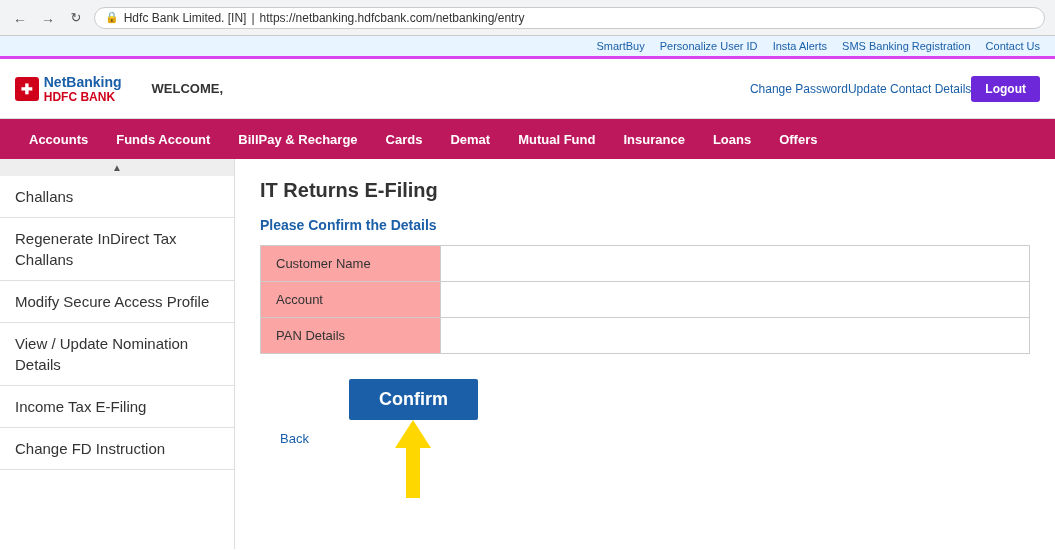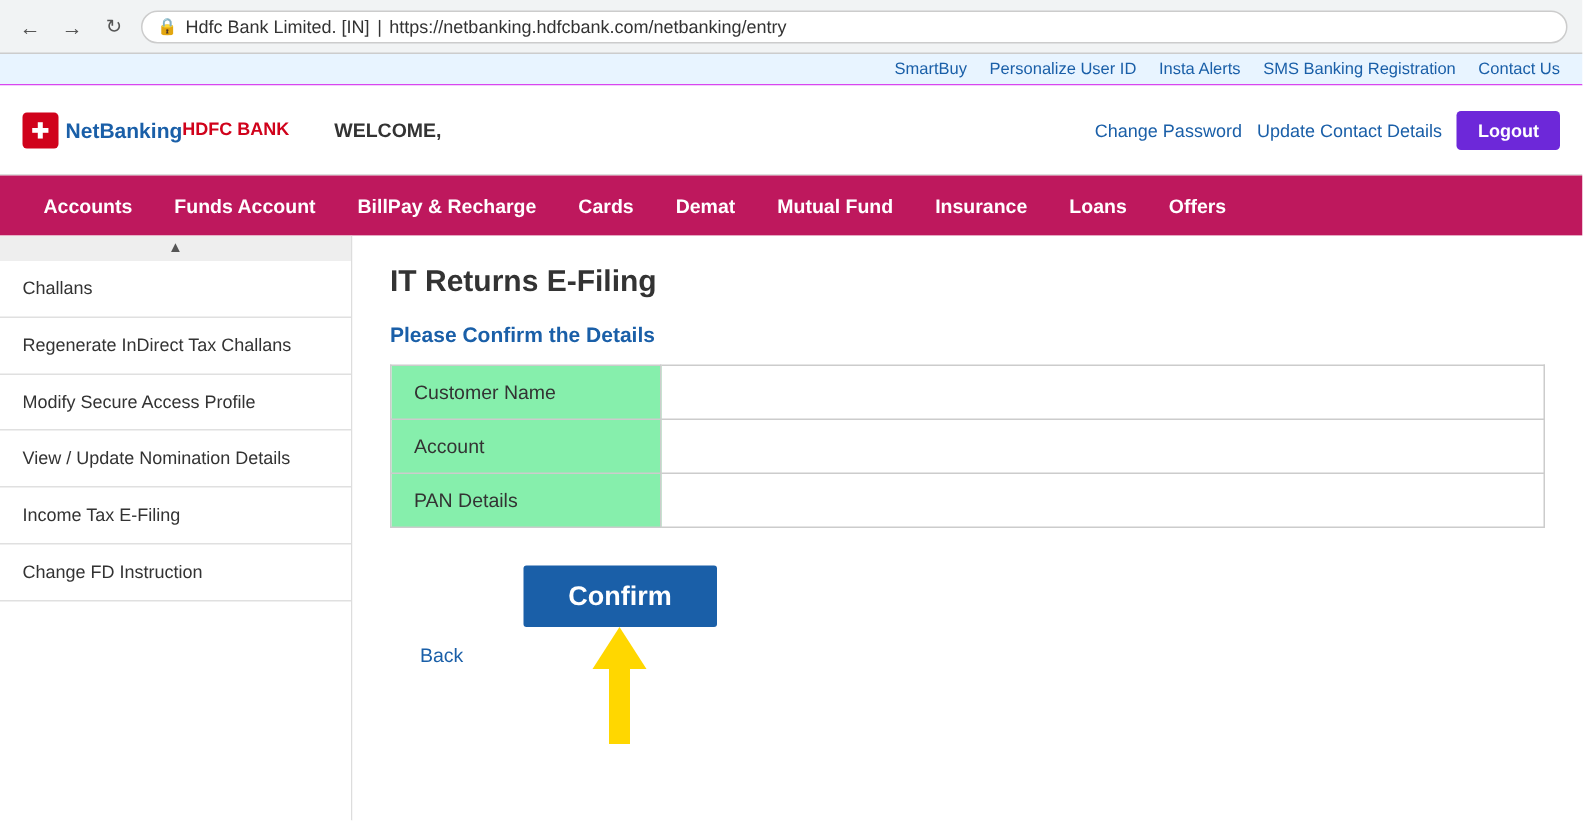--- a/index.html
+++ b/index.html
@@ -26,21 +26,21 @@
     }
     .lock-icon { color: #0a8a0a; font-size: 11px; }
 
     
     .utility-bar {
       background: #e8f4ff;
       text-align: right;
       padding: 4px 15px;
       font-size: 11px;
       color: #1a5fa8;
-      border-bottom: 1px solid #d946ef;
+      border-bottom: 3px solid #d946ef;
     }
     .utility-bar a { color: #1a5fa8; text-decoration: none; margin-left: 12px; cursor: pointer; }
 
     
     .header {
       background: #fff;
       display: flex;
       align-items: center;
       padding: 6px 15px;
       border-bottom: 1px solid #ddd;
@@ -57,27 +57,27 @@
       color: #fff;
       font-size: 10px;
       font-weight: bold;
       padding: 4px 6px;
       border-radius: 3px;
       display: flex;
       align-items: center;
       gap: 3px;
     }
     .logo-box .cross { font-size: 14px; font-weight: bold; }
-    .bank-name-area { display: flex; flex-direction: row; }
+    .bank-name-area { display: flex; flex-direction: column; }
     .net-banking-text { color: #1a5fa8; font-size: 14px; font-weight: bold; }
     .hdfc-bank-text { color: #d0021b; font-size: 12px; font-weight: bold; }
     .welcome-area { flex: 1; font-size: 12px; color: #333; }
     .welcome-area .welcome-title { font-weight: bold; font-size: 13px; color: #333; }
     .welcome-area .last-log { font-size: 11px; color: #555; }
-    .header-actions { display: flex; align-items: center; gap: 10px; font-size: 12px; color: #1a5fa8; }
+    .header-actions { display: flex; align-items: center; font-size: 12px; color: #1a5fa8; }
     .header-actions a { color: #1a5fa8; text-decoration: none; cursor: pointer; }
     .logout-btn {
       background: #6d28d9; color: #fff; border: none; padding: 6px 14px;
       font-size: 12px; font-weight: bold; cursor: pointer; border-radius: 3px;
     }
 
     
     .nav-bar {
       background: #be185d;
       display: flex;
@@ -107,21 +107,21 @@
       width: 235px;
       min-width: 235px;
       background: #fff;
       border-right: 1px solid #ddd;
       overflow-y: auto;
       overflow-x: hidden;
     }
     .sidebar-item {
       border-bottom: 1px solid #e0e0e0;
       padding: 10px 15px;
-      font-size: 12px;
+      font-size: 15px;
       color: #333;
       cursor: pointer;
       line-height: 1.4;
     }
     .sidebar-scroll-btn {
       text-align: center;
       padding: 3px;
       background: #eee;
       cursor: pointer;
       font-size: 10px;
@@ -153,21 +153,21 @@
       border: 1px solid #ccc;
       margin-bottom: 20px;
     }
     .details-table td {
       border: 1px solid #ccc;
       padding: 10px 15px;
       font-size: 13px;
       color: #333;
     }
     .details-table td:first-child {
-      background: #86efac;
+      background: #fca5a5;
       width: 180px;
     }
     .actions-row {
       display: flex;
       align-items: center;
       gap: 40px;
       padding: 5px 0;
       position: relative;
     }
     .back-link {

